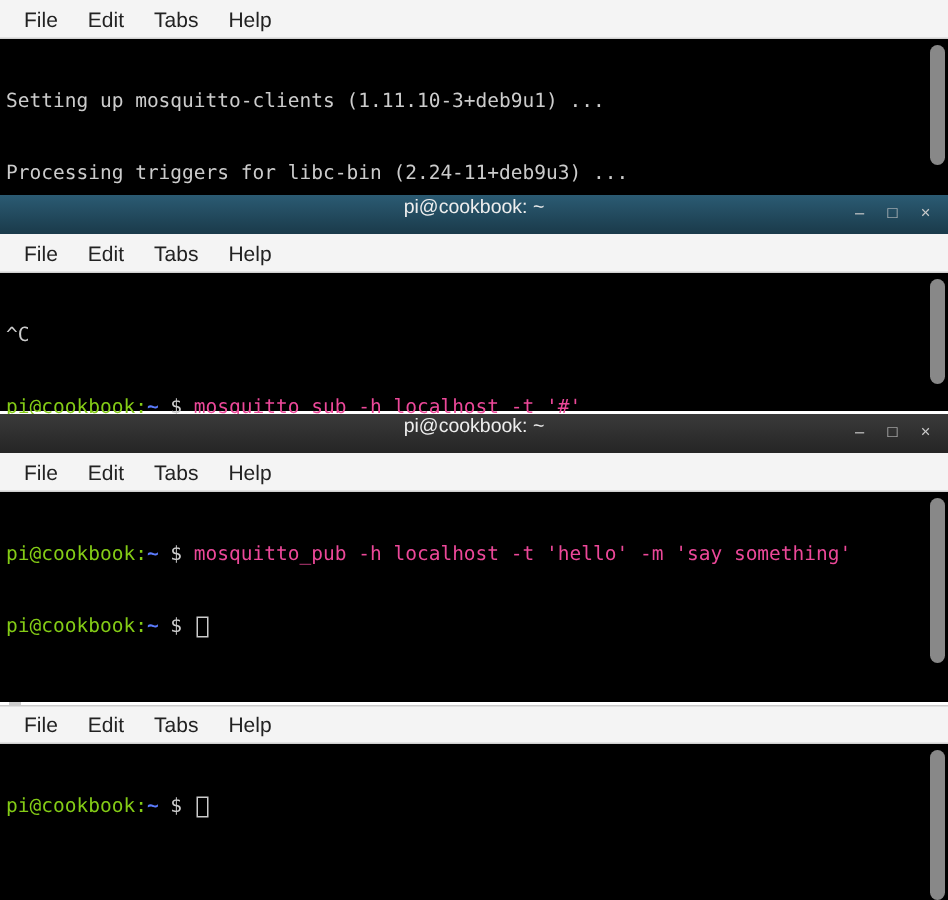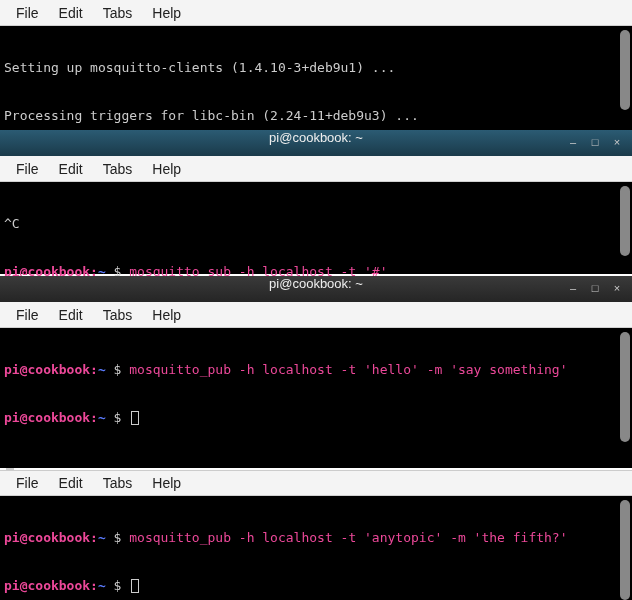--- a/index.html
+++ b/index.html
@@ -69,21 +69,21 @@
     .scrollbar {
       position: absolute;
       right: 2px;
       top: 4px;
       width: 10px;
       border-radius: 5px;
     }
     .thumb {
       background: #888;
     }
-    .prompt-user { color: #ec4899; font-weight: bold; }
+    .prompt-user { color: #84cc16; font-weight: normal; }
     .prompt-tilde { color: #5c7cff; font-weight: bold; }
     .prompt-dollar { color: #ccc; }
     .cmd { color: #ec4899; margin-top: 21px; }
     .output { color: #ccc; }
     .cursor {
       display: inline-block;
       width: 8px;
       height: 14px;
       border: 1px solid #ccc;
       vertical-align: text-bottom;
@@ -99,21 +99,21 @@
 <body>
 
 <div class="window">
   <div class="menubar">
     <div class="menuitem">File</div>
     <div class="menuitem">Edit</div>
     <div class="menuitem">Tabs</div>
     <div class="menuitem">Help</div>
   </div>
   <div class="terminal" style="height:104px;">
-    <div class="output">Setting up mosquitto-clients (1.4.10-3+deb9u1) ...</div>
+    <div class="output">Setting up mosquitto-clients (1.11.10-3+deb9u1) ...</div>
     <div class="output">Processing triggers for libc-bin (2.24-11+deb9u3) ...</div>
     <div><span class="prompt-user">pi@cookbook</span><span class="prompt-user">:</span><span class="prompt-tilde">~</span><span class="prompt-dollar"> $ </span><span class="cmd">mosquitto_sub -t 'hello'</span></div>
     <div class="output">say something</div>
     <div class="output">say something</div>
     <div><span class="cursor filled"></span></div>
     <div class="scrollbar thumb" style="height:80px;"></div>
   </div>
 </div>
 
 <div class="window">
@@ -169,17 +169,16 @@
 <div class="sep"></div>
 
 <div class="window">
   <div class="menubar" style="border-top:1px solid #ccc;">
     <div class="menuitem">File</div>
     <div class="menuitem">Edit</div>
     <div class="menuitem">Tabs</div>
     <div class="menuitem">Help</div>
   </div>
   <div class="terminal" style="height:120px;">
-    <div><span class="prompt-user">pi@cookbook</span><span class="prompt-user">:</span><span class="prompt-tilde">~</span><span class="prompt-dollar"> $ </span><span class="cmd">mosquitto_pub -h localhost -t 'anytopic' -m 'the fifth?'</span></div>
     <div><span class="prompt-user">pi@cookbook</span><span class="prompt-user">:</span><span class="prompt-tilde">~</span><span class="prompt-dollar"> $ </span><span class="cursor"></span></div>
     <div class="scrollbar thumb" style="height:100px;"></div>
   </div>
 </div>
 
 </body></html>

